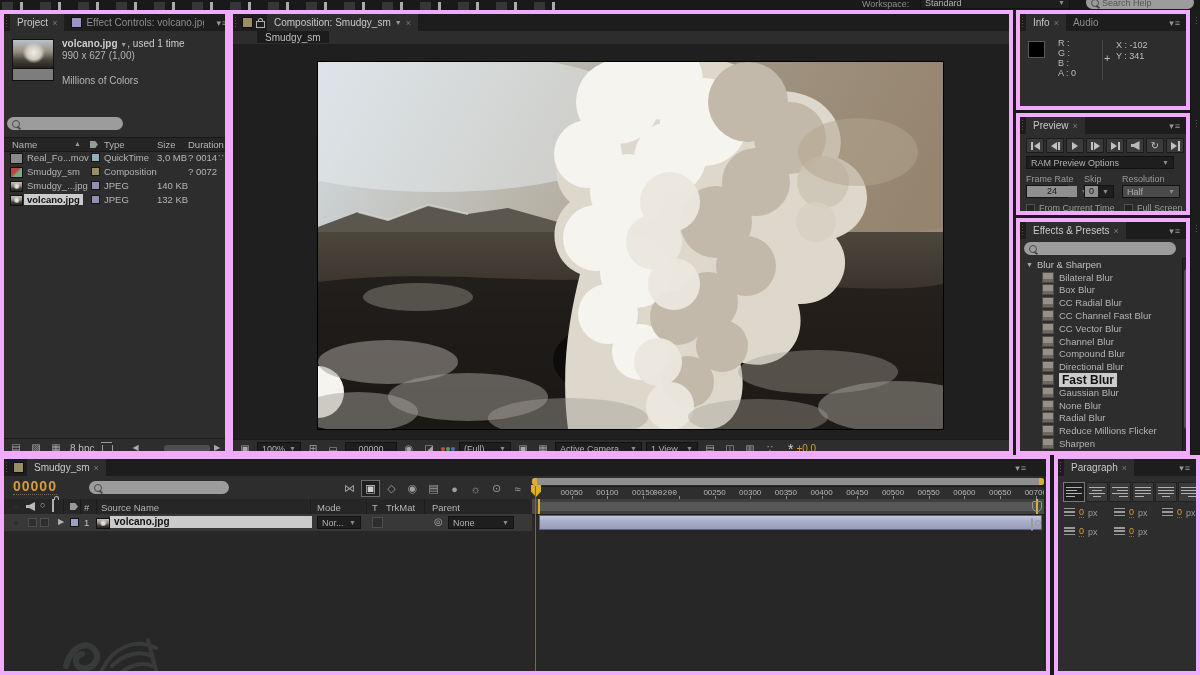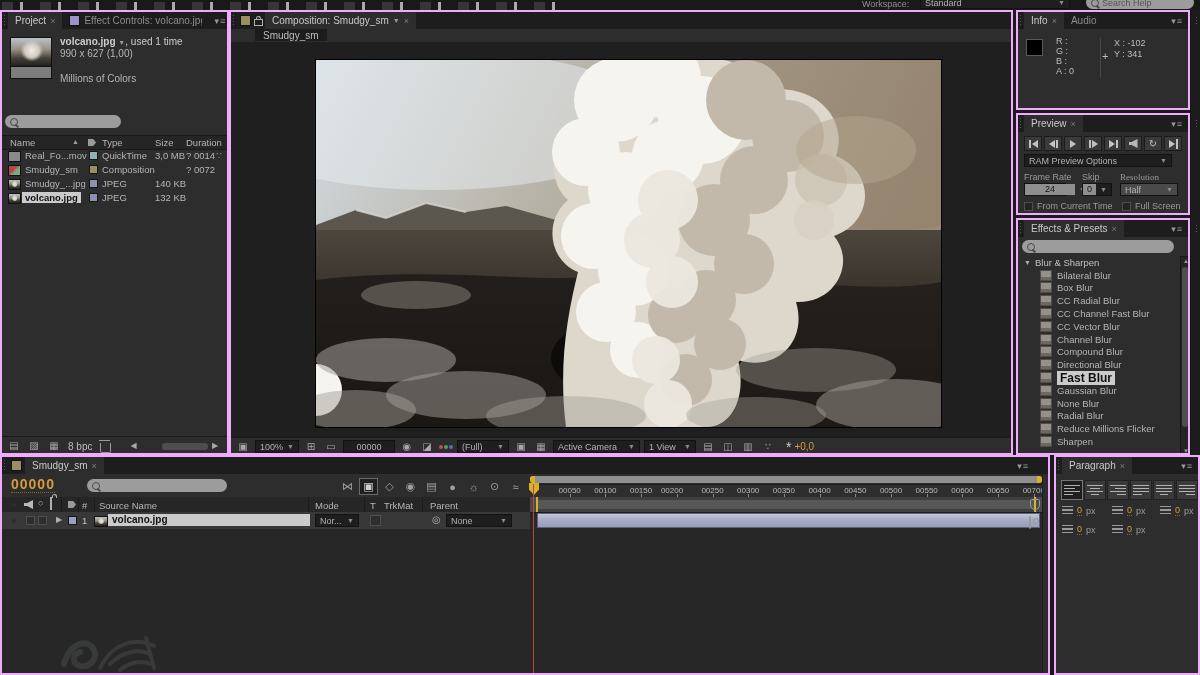--- a/index.html
+++ b/index.html
@@ -1,20 +1,20 @@
 <!DOCTYPE html>
 <html><head>
 <meta charset="utf-8">
 <style>
   html,body{margin:0;padding:0;background:#111;}
   #app{position:relative;width:1200px;height:675px;background:#1a1a1a;overflow:hidden;
        font-family:"Liberation Sans","DejaVu Sans",sans-serif;font-size:10px;color:#b8b8b8;
        -webkit-font-smoothing:antialiased;}
   .abs{position:absolute;}
-  .panel{position:absolute;background:#2d2d2d;border:2px solid #f0abfc;box-sizing:border-box;overflow:hidden;}
+  .panel{position:absolute;background:#2d2d2d;border:4px solid #f0abfc;box-sizing:border-box;overflow:hidden;}
   .tabbar{position:absolute;left:0;top:0;right:0;height:17px;background:#1d1d1d;display:flex;align-items:stretch;overflow:hidden;}
   .tab{display:flex;align-items:center;gap:4px;padding:0 7px;font-size:10px;color:#8d8d8d;background:#242424;white-space:nowrap;}
   .tab.active{background:#2d2d2d;color:#c9c9c9;}
   .tab .x{color:#7a7a7a;font-size:9px;}
   .tab-ghost{display:flex;align-items:center;gap:4px;padding:0 7px;font-size:10px;color:#8d8d8d;white-space:nowrap;}
   .pmenu{margin-left:auto;color:#999;font-size:9px;display:flex;align-items:center;padding:0 5px;letter-spacing:1px;}
   .sq{width:9px;height:9px;border:1px solid #111;}
   .dd{background:#1e1e1e;border:1px solid #121212;color:#b2b2b2;font-size:9px;display:flex;align-items:center;height:13px;padding:0 4px;gap:4px;box-sizing:border-box;white-space:nowrap;}
   .dd .arr{margin-left:auto;color:#8a8a8a;font-size:7px;}
   .searchbox{background:#9c9c9c;border-radius:7px;height:13px;display:flex;align-items:center;padding:0 5px;box-sizing:border-box;}
@@ -367,21 +367,21 @@
           <span class="tri-r"></span>
           <span class="vbar" style="height: 10px;"></span>
         </div>
       </div>
     <div class="abs dd" style="left:6px;top:39px;width:148px;">
       <span>RAM Preview Options</span>
       <span class="arr">▼</span>
     </div>
     <span class="abs hdr" style="left:6px;top:57px;">Frame Rate</span>
     <span class="abs hdr" style="left:64px;top:57px;">Skip</span>
-    <span class="abs hdr" style="left:102px;top:57px;font-family:Liberation Serif, serif;">Resolution</span>
+    <span class="abs hdr" style="left:102px;top:57px;">Resolution</span>
     <div class="abs dd" style="left:6px;top:68px;width:42px;">
       <span style="background:#8f8f8f;color:#161616;padding:0 20px;margin-left:-4px;height:11px;line-height:11px;">24</span>
       <span class="arr">▼</span>
     </div>
     <div class="abs dd" style="left:64px;top:68px;width:30px;">
       <span style="background:#8f8f8f;color:#161616;padding:0 4px;margin-left:-4px;height:11px;line-height:11px;">0</span>
       <span class="arr">▼</span>
     </div>
     <div class="abs dd" style="left:102px;top:68px;width:58px;background:#4a4a4a;">
       <span>Half</span>
@@ -520,21 +520,21 @@
       <div style="position:absolute;right:0;top:0;width:5px;height:7px;background:#d8b12a;border-radius:0 3px 3px 0;"></div>
     </div>
     
     <div id="ruler" class="abs" style="left:528px;top:27px;width:512px;height:13px;background:#2e2e2e;border-top:1px solid #1c1c1c;border-bottom:1px solid #1c1c1c;overflow:hidden;">
         <span class="tick" style="left: 22.7px;">00050</span>
         <span class="tickmark" style="left: 39.7px;"></span>
         <span class="tick" style="left: 58.4px;">00100</span>
         <span class="tickmark" style="left: 75.4px;"></span>
         <span class="tick" style="left: 94.1px;">00150</span>
         <span class="tickmark" style="left: 111.1px;"></span>
-        <span class="tick" style="left: 125px;">00200</span>
+        <span class="tick" style="left: 116px; font-family: Liberation Mono, monospace;">00200</span>
         <span class="tickmark" style="left: 146.8px;"></span>
         <span class="tick" style="left: 165.5px;">00250</span>
         <span class="tickmark" style="left: 182.5px;"></span>
         <span class="tick" style="left: 201.2px;">00300</span>
         <span class="tickmark" style="left: 218.2px;"></span>
         <span class="tick" style="left: 236.9px;">00350</span>
         <span class="tickmark" style="left: 253.9px;"></span>
         <span class="tick" style="left: 272.6px;">00400</span>
         <span class="tickmark" style="left: 289.6px;"></span>
         <span class="tick" style="left: 308.3px;">00450</span>

